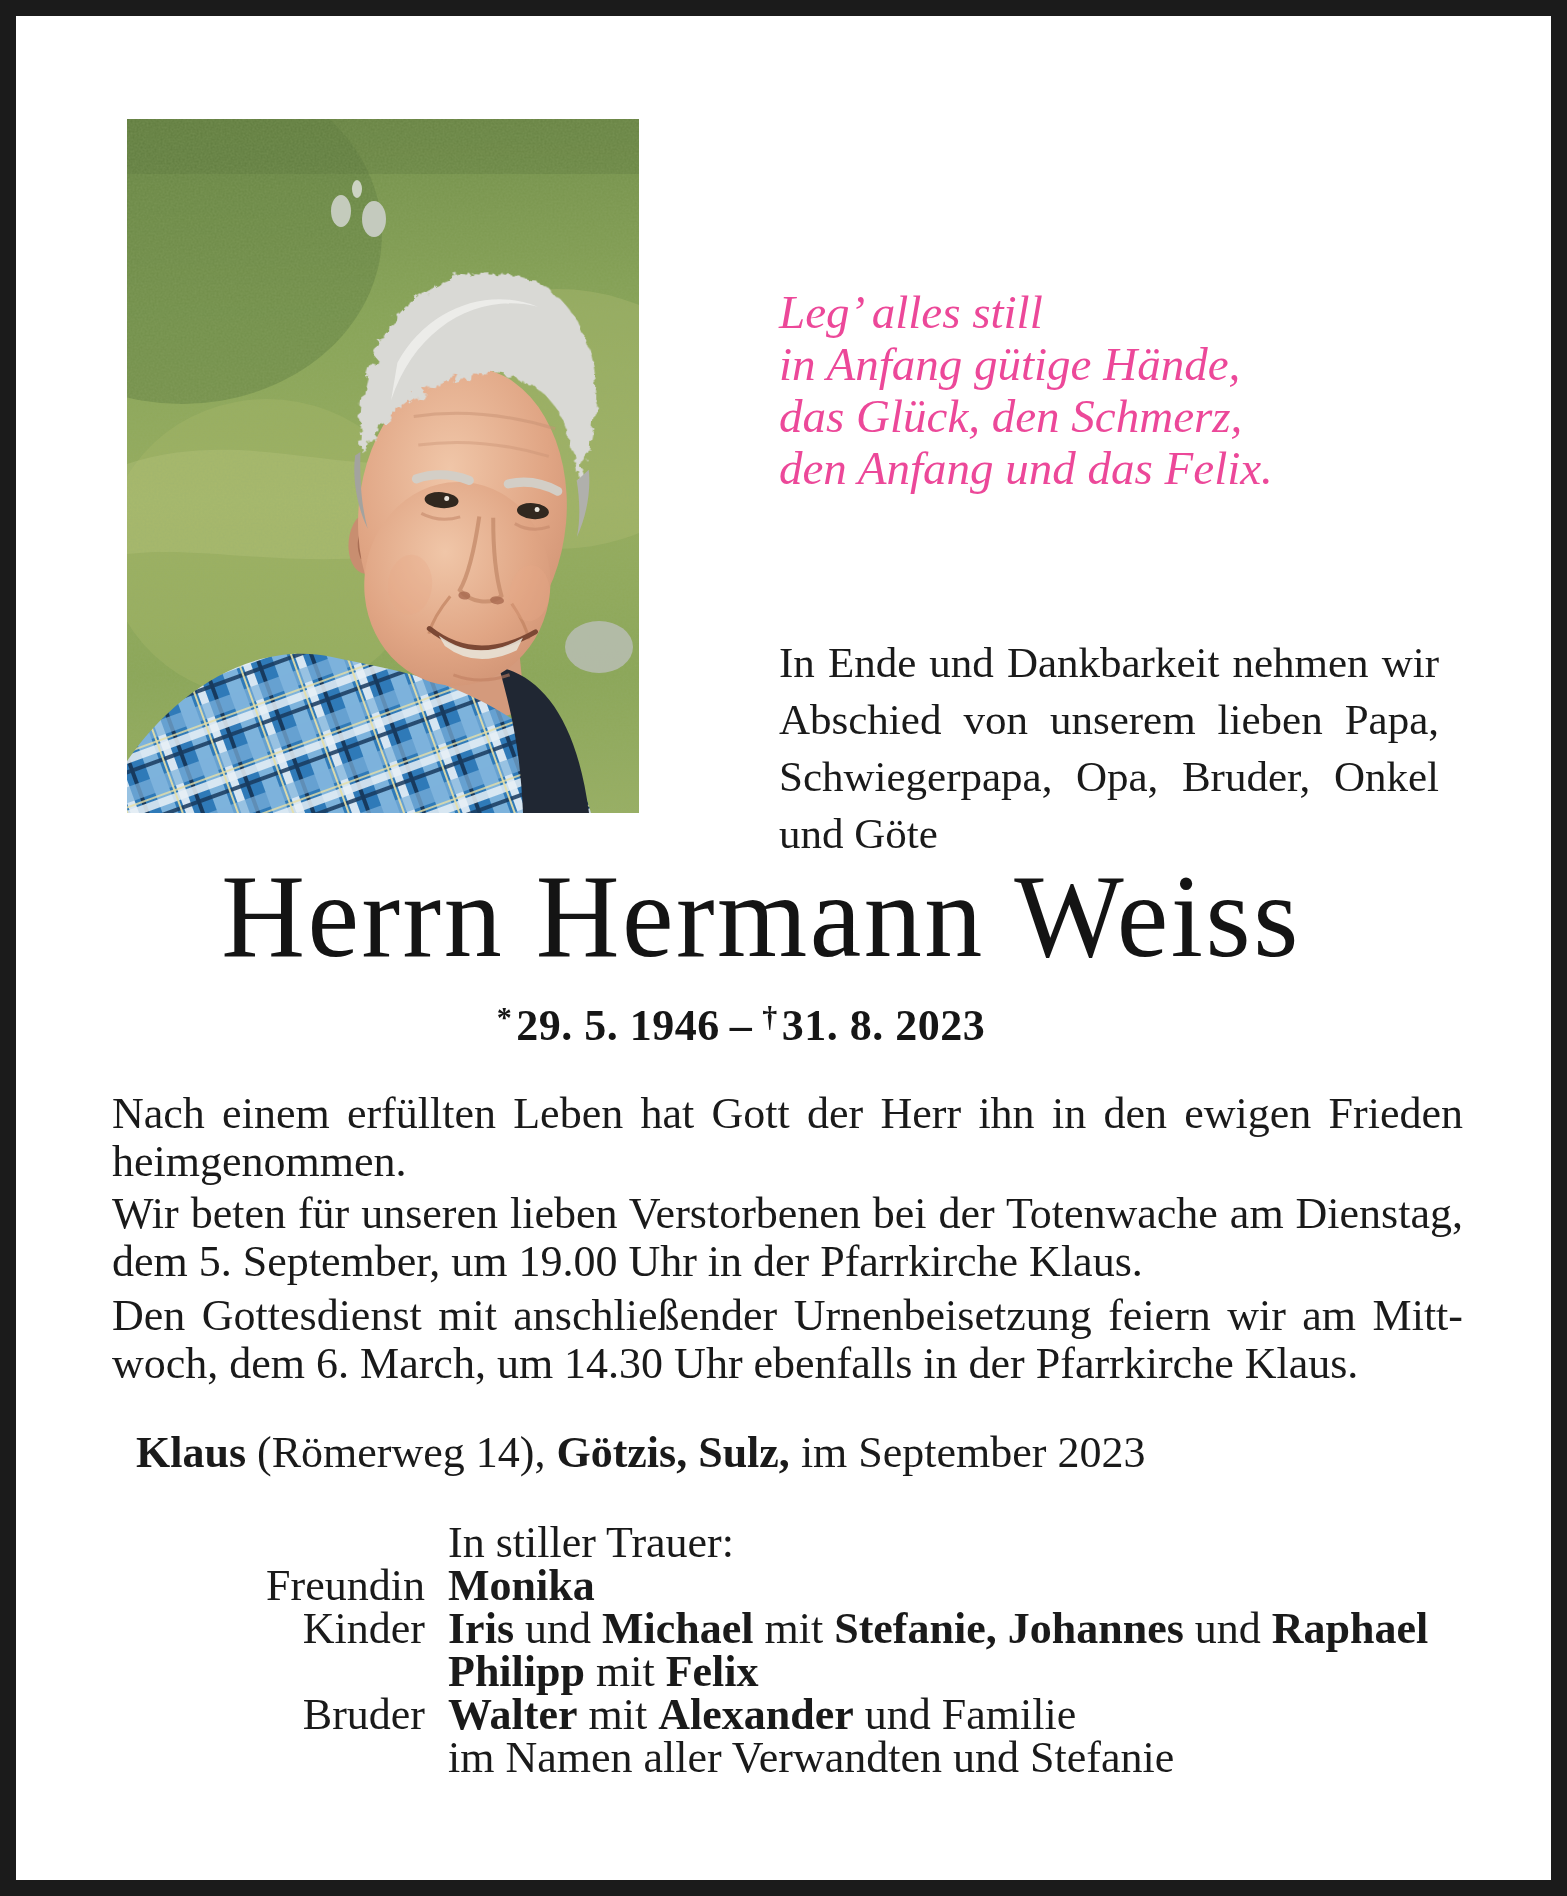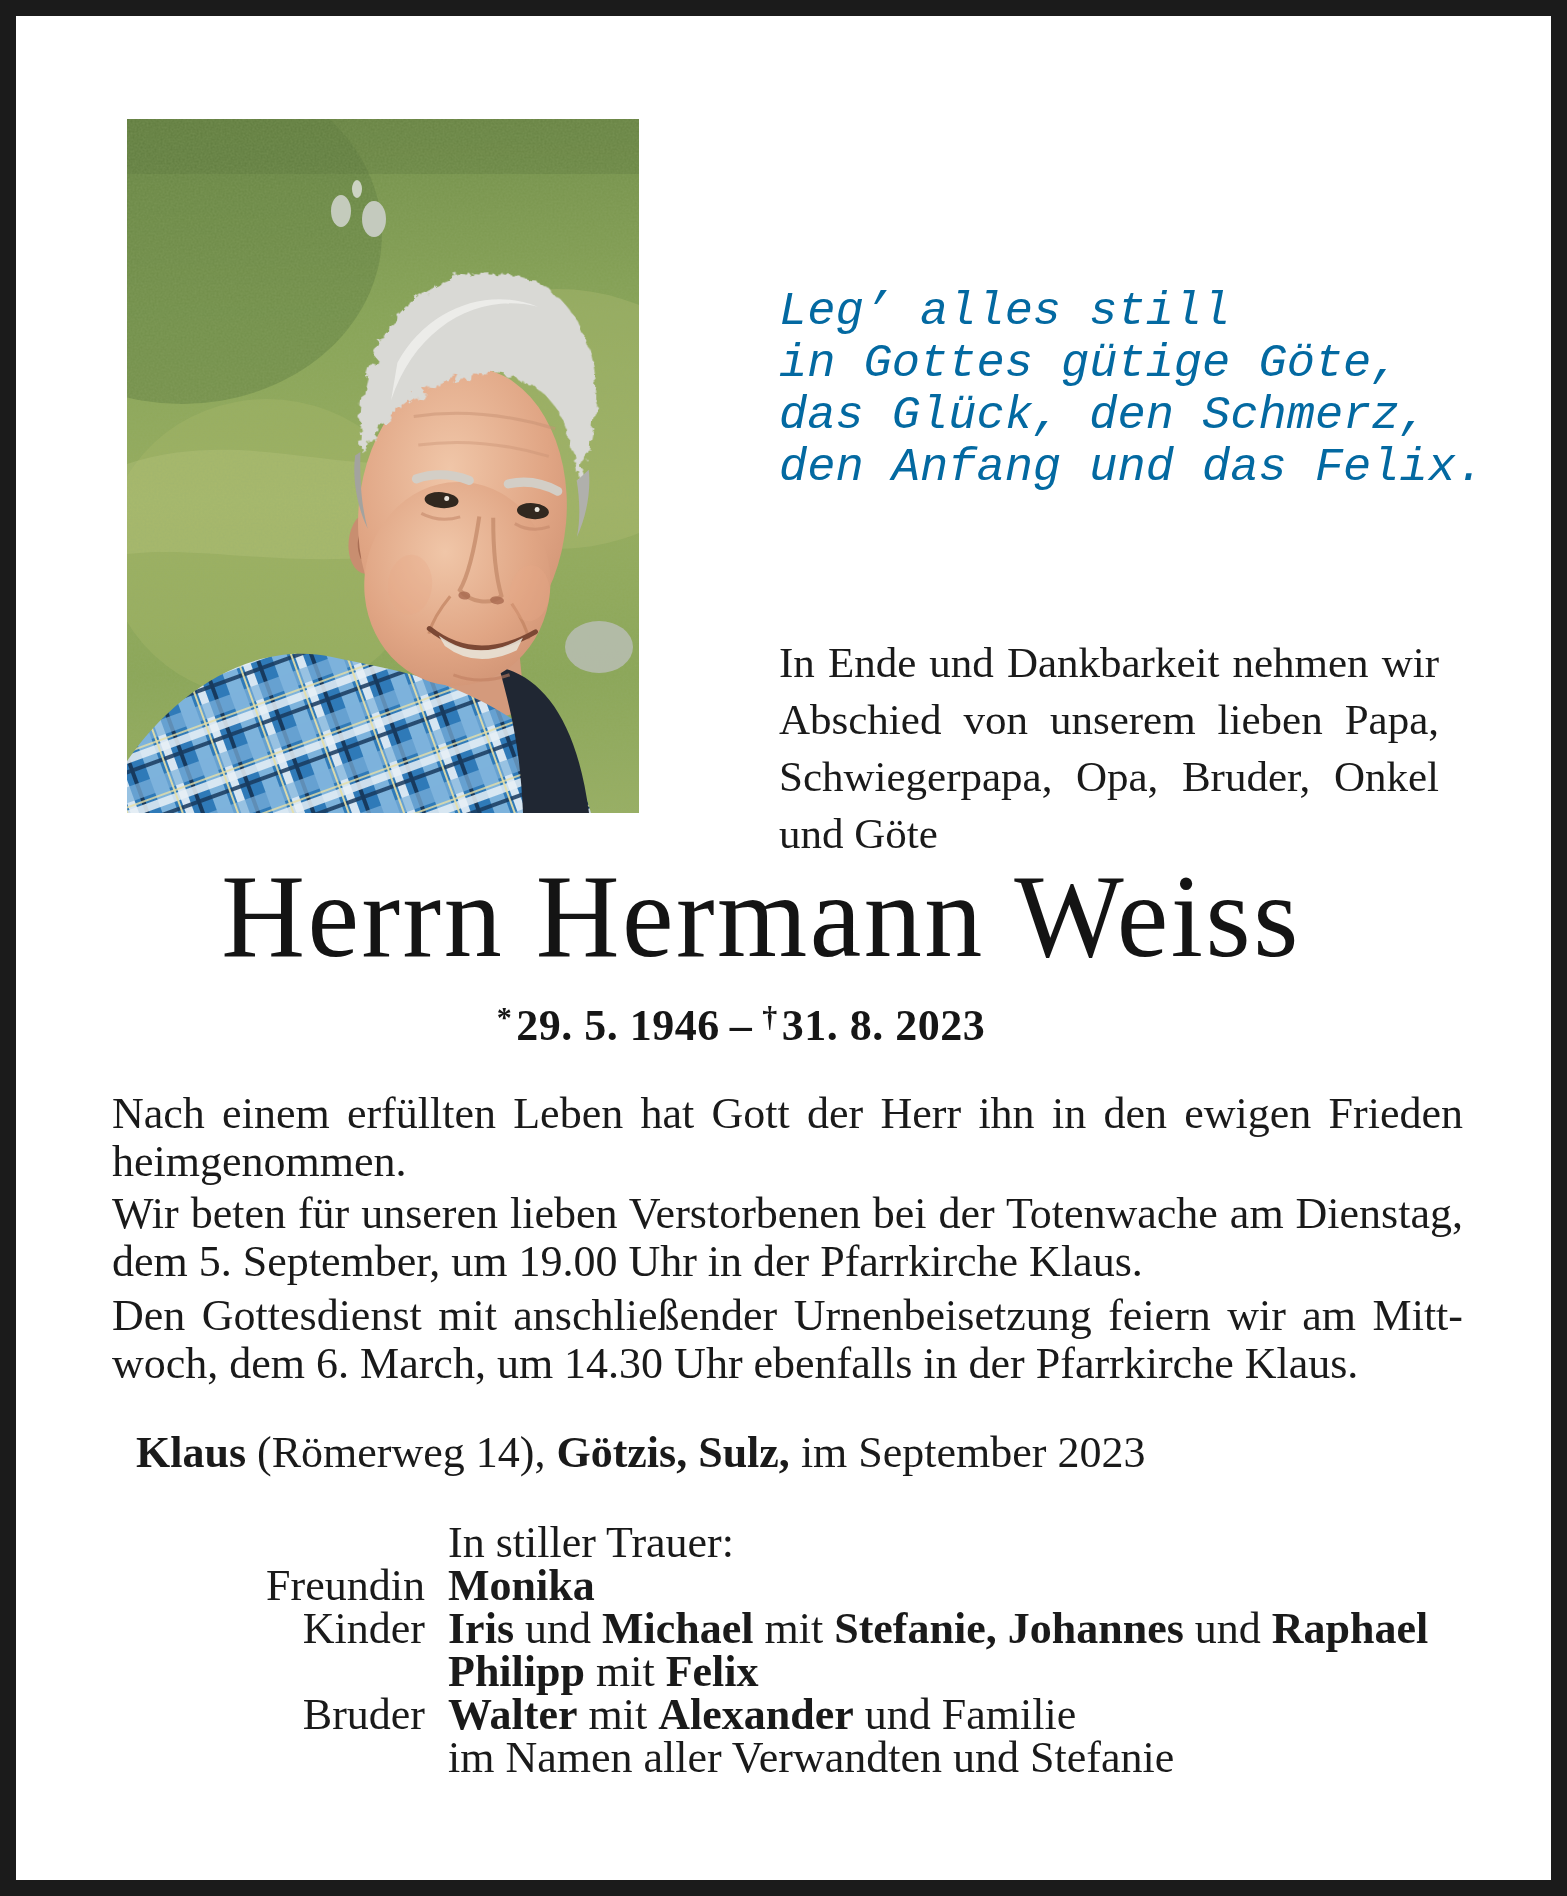--- a/index.html
+++ b/index.html
@@ -5,21 +5,21 @@
   html,body{margin:0;padding:0;}
   body{
     width:1567px;height:1896px;position:relative;overflow:hidden;
     background:#ffffff;color:#1a1a1a;
     font-family:"Liberation Serif","DejaVu Serif",serif;
   }
   .border-frame{position:absolute;inset:0;border:16px solid #1b1b1b;z-index:40;pointer-events:none;}
 
   .photo-wrap{position:absolute;left:127px;top:119px;width:512px;height:694px;overflow:hidden;}
 
-  .poem{position:absolute;left:779px;top:286px;font-size:47px;line-height:52px;font-style:italic;color:#0369a1;font-family:Liberation Mono, monospace;}
+  .poem{position:absolute;left:779px;top:286px;font-size:47px;line-height:52px;font-style:italic;color:#ec4899;}
 
   .intro{position:absolute;left:779px;top:634px;width:660px;font-size:43px;line-height:57px;}
   .intro .line{text-align:justify;text-align-last:justify;}
   .intro .line:last-child{text-align-last:left;}
 
   .title{
     position:absolute;left:0px;right:45px;top:856px;text-align:center;
     font-size:116px;line-height:120px;letter-spacing:2.5px;white-space:nowrap;color:#141414;
     transform:scaleY(1.02);
   }
@@ -151,21 +151,21 @@
 
         <ellipse cx="289" cy="470" rx="22" ry="30" fill="#e9a988" opacity="0.3"></ellipse>
         <ellipse cx="409" cy="468" rx="20" ry="28" fill="#e9a988" opacity="0.3"></ellipse>
       </g>
     </g>
   </svg>
 </div>
 
 <div class="poem">
     <div class="line">Leg’ alles still</div>
-    <div class="line">in Gottes gütige Göte,</div>
+    <div class="line">in Anfang gütige Hände,</div>
     <div class="line">das Glück, den Schmerz,</div>
     <div class="line">den Anfang und das Felix.</div>
   </div>
 
 <div class="intro">
     <div class="line">In Ende und Dankbarkeit nehmen wir</div>
     <div class="line">Abschied von unserem lieben Papa,</div>
     <div class="line">Schwiegerpapa, Opa, Bruder, Onkel</div>
     <div class="line">und Göte</div>
   </div>

